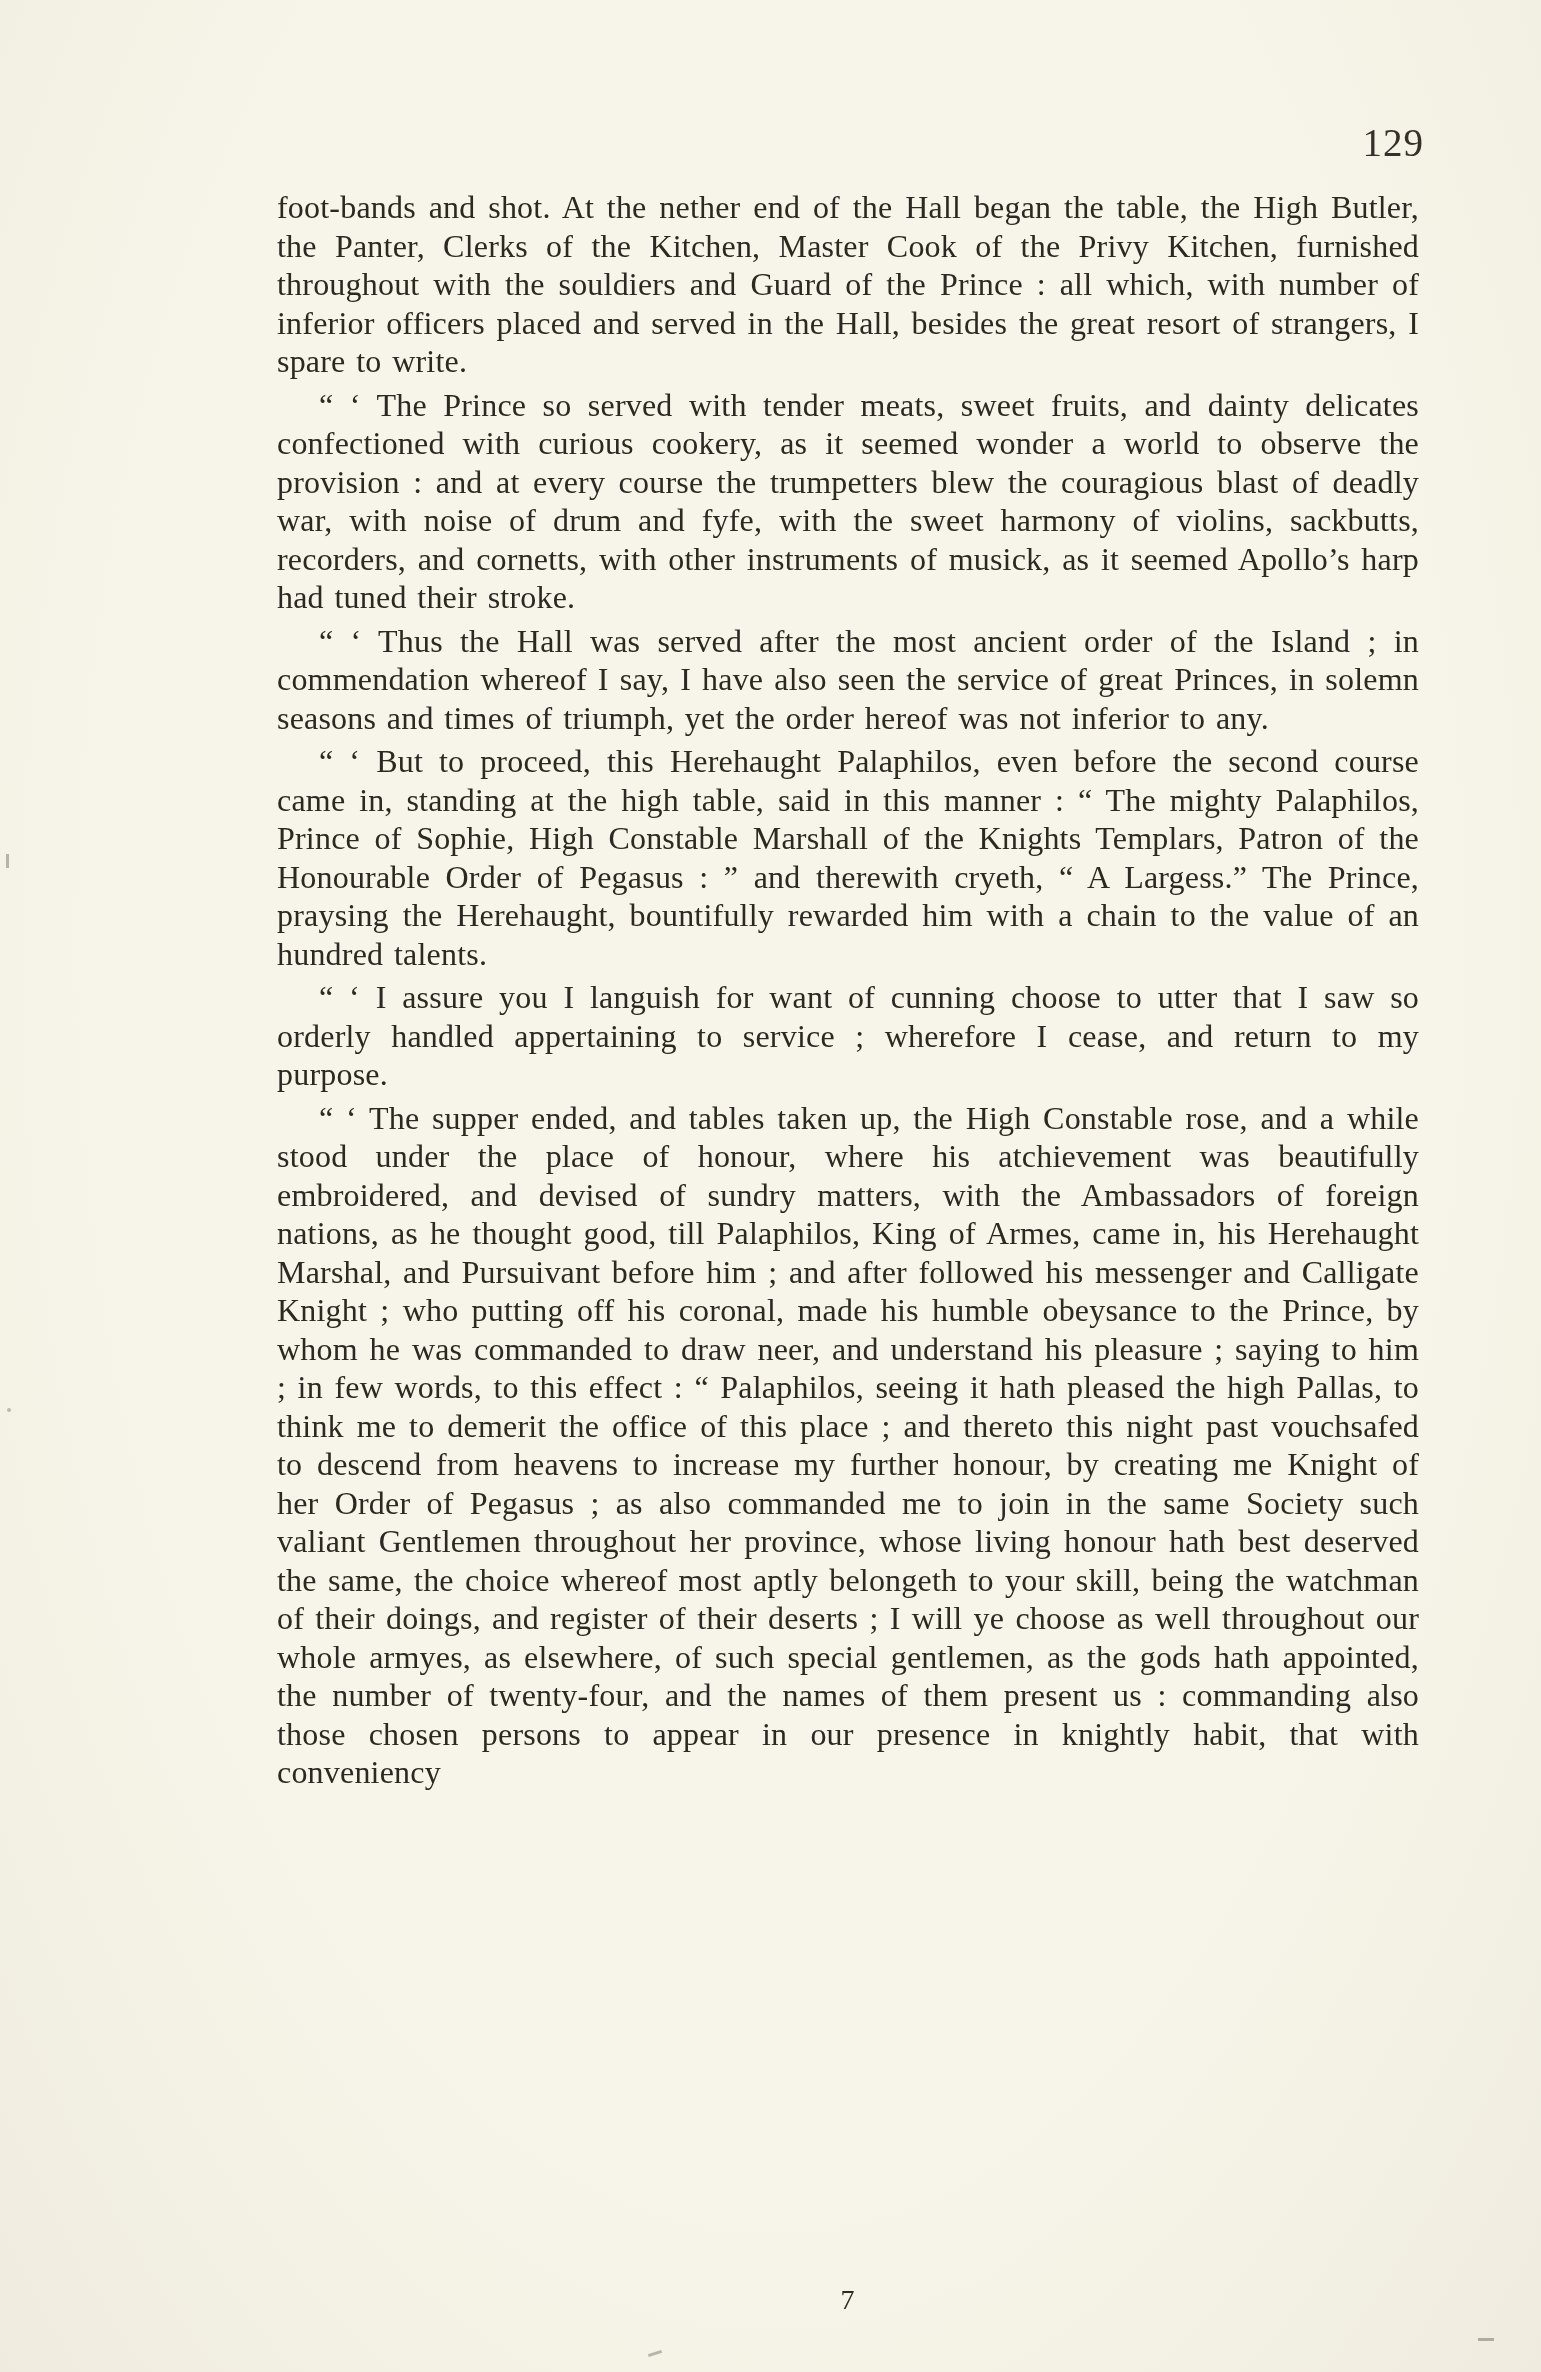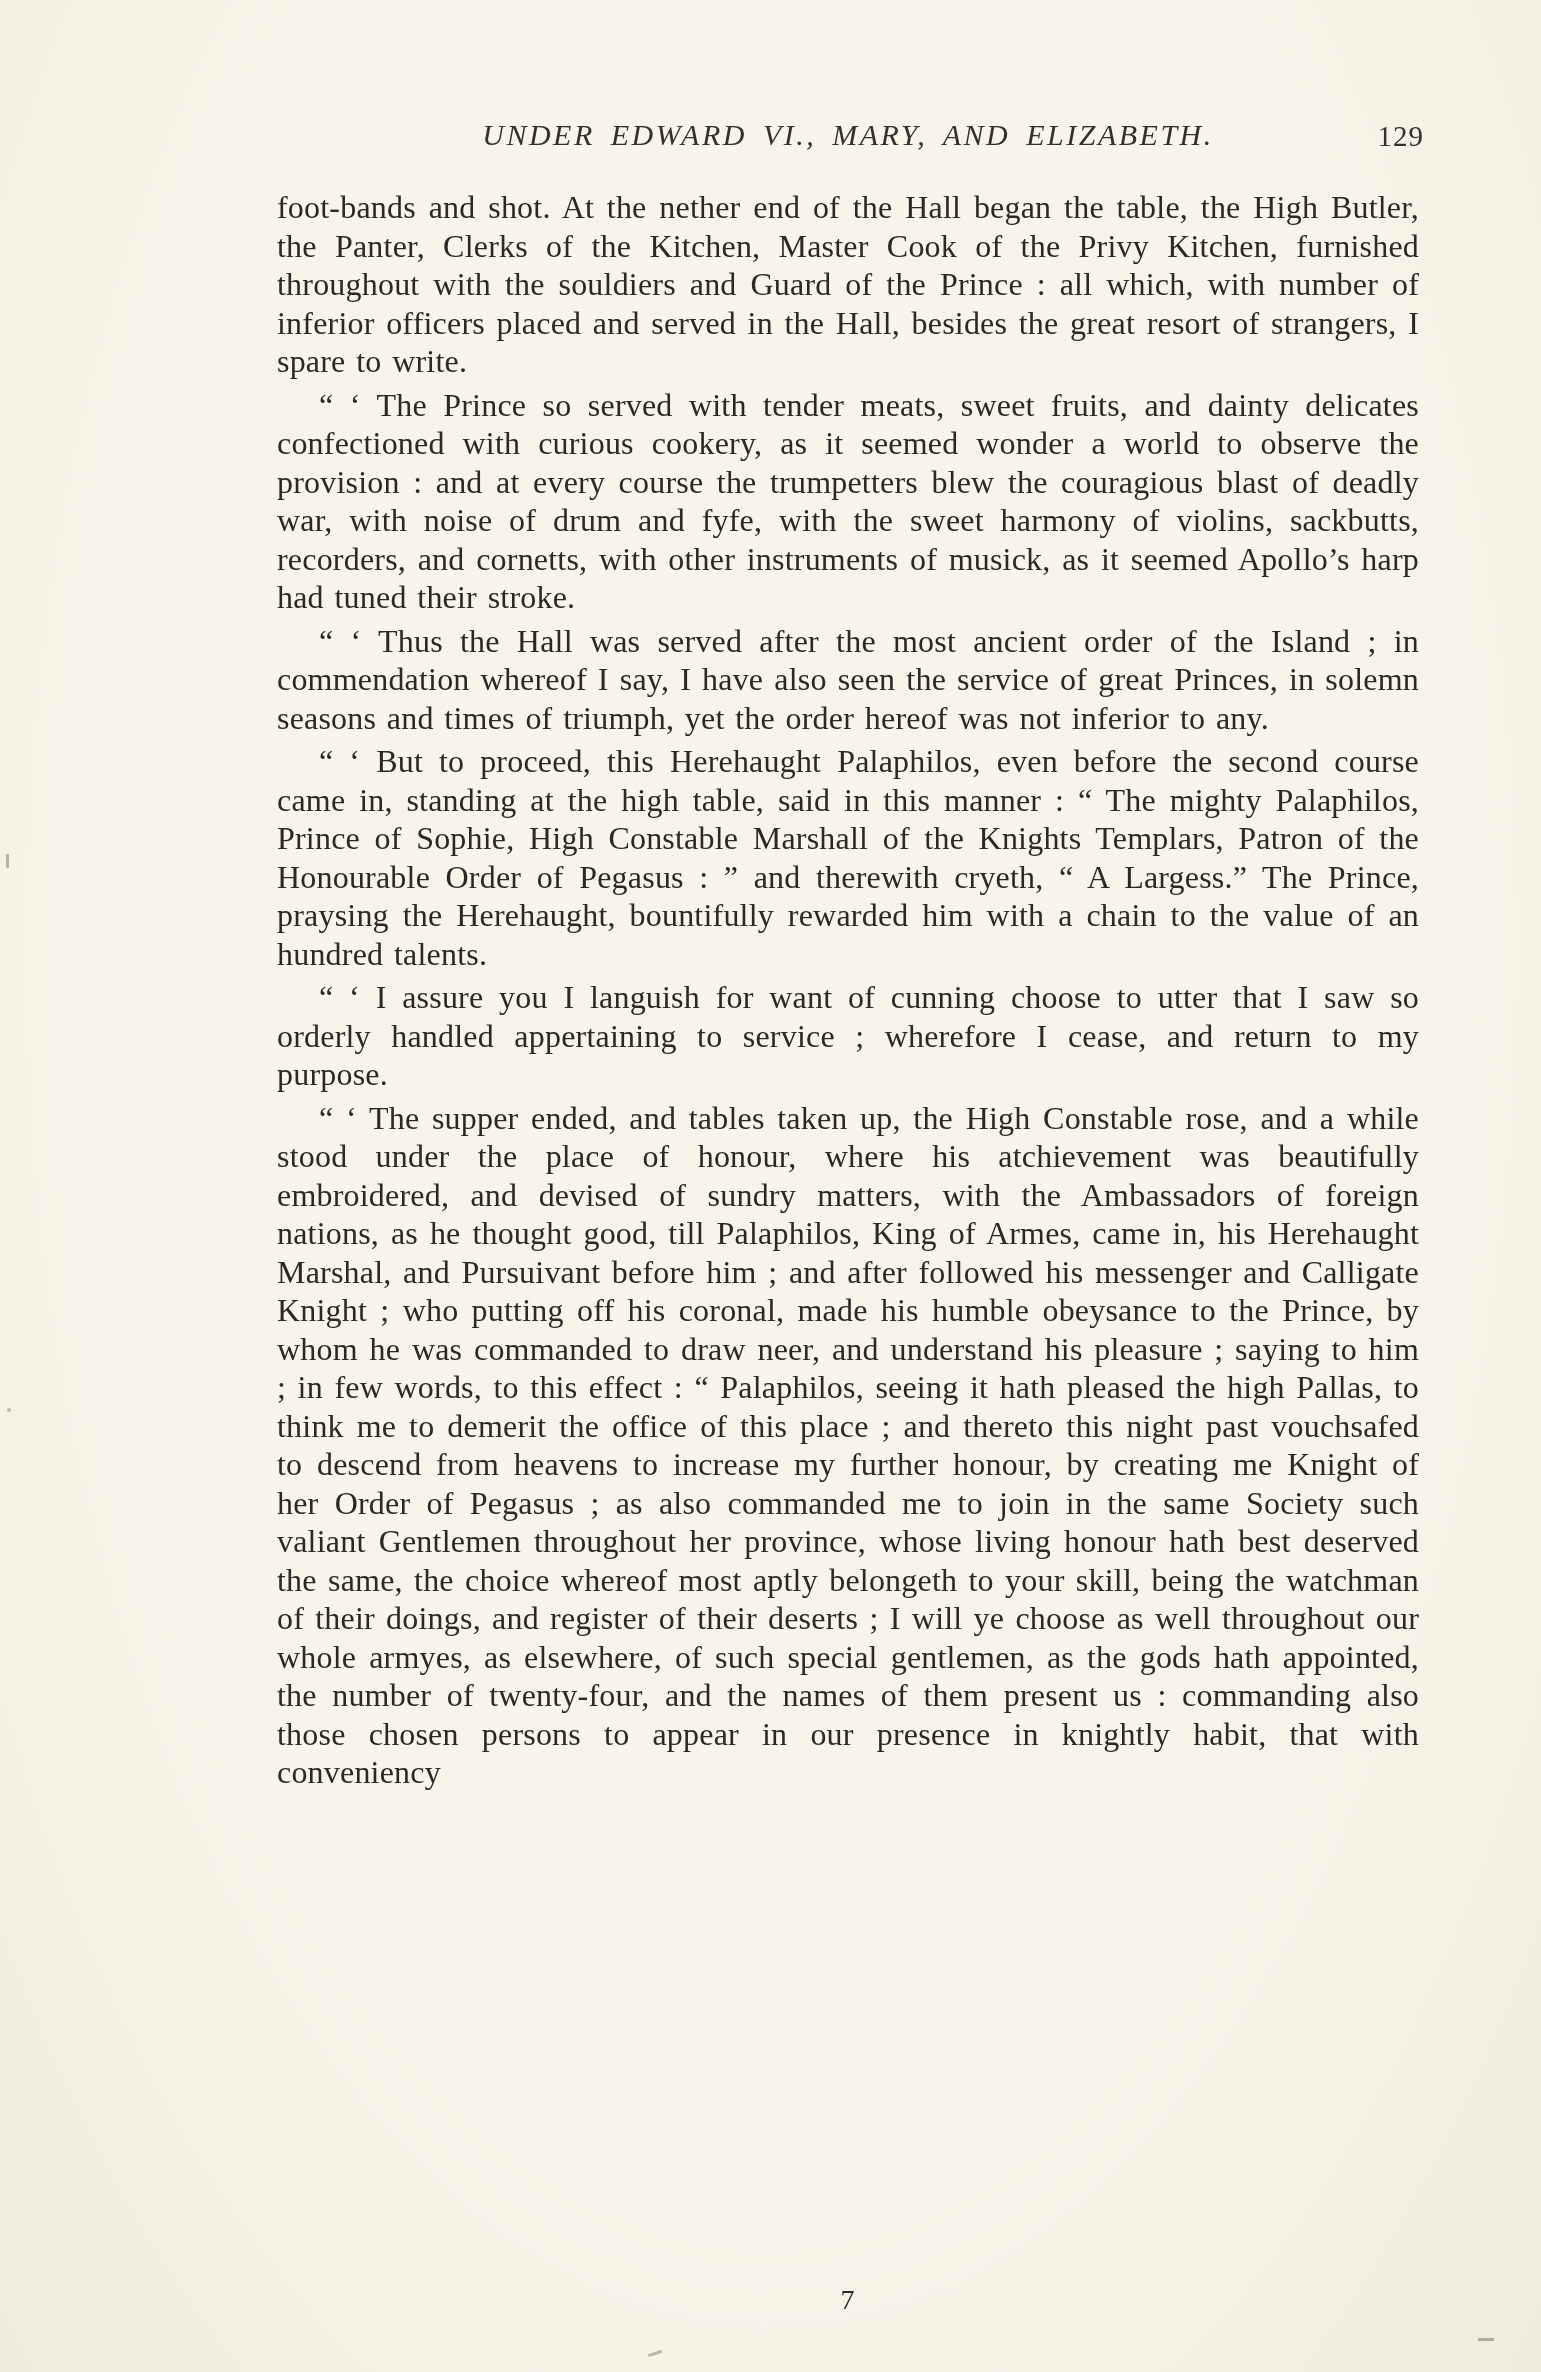--- a/index.html
+++ b/index.html
@@ -34,21 +34,21 @@
     font-style: italic;
     font-size: 30px;
     letter-spacing: 2.5px;
     word-spacing: 6px;
     color: #35302a;
   }
   .page-number {
     position: absolute;
     right: 0;
     top: 2px;
-    font-size: 29px;
+    font-size: 39px;
     letter-spacing: 1px;
     color: #35302a;
     text-align: right;
   }
   .body-text {
     margin-top: 26px;
     font-size: 32px;
     line-height: 38.5px;
     text-align: justify;
     word-spacing: 2.5px;
@@ -82,21 +82,20 @@
   .artifact.tick-bottom-center { left: 648px; top: 2352px; width: 14px; height: 3px; opacity: .5; transform: rotate(-18deg); }
 </style>
 </head>
 <body>
 
 <div class="page">
 
   <div class="text-block">
 
     <div class="running-header">
-      <span class="header-title">UNDER EDWARD VI., MARY, AND ELIZABETH.</span>
       <span class="page-number">129</span>
     </div>
 
     <div class="body-text">
       <p class="para no-indent">foot-bands and shot.  At the nether end of the Hall began the table, the High Butler, the Panter, Clerks of the Kitchen, Master Cook of the Privy Kitchen, furnished throughout with the souldiers and Guard of the Prince : all which, with number of inferior officers placed and served in the Hall, besides the great resort of strangers, I spare to write.</p>
       <p class="para">“ ‘ The Prince so served with tender meats, sweet fruits, and dainty delicates confectioned with curious cookery, as it seemed wonder a world to observe the provision : and at every course the trumpetters blew the couragious blast of deadly war, with noise of drum and fyfe, with the sweet harmony of violins, sackbutts, recorders, and cornetts, with other instruments of musick, as it seemed Apollo’s harp had tuned their stroke.</p>
       <p class="para">“ ‘ Thus the Hall was served after the most ancient order of the Island ; in commendation whereof I say, I have also seen the service of great Princes, in solemn seasons and times of triumph, yet the order hereof was not inferior to any.</p>
       <p class="para">“ ‘ But to proceed, this Herehaught Palaphilos, even before the second course came in, standing at the high table, said in this manner :  “ The mighty Palaphilos, Prince of Sophie, High Constable Marshall of the Knights Templars, Patron of the Honourable Order of Pegasus : ” and therewith cryeth, “ A Largess.”  The Prince, praysing the Herehaught, bountifully rewarded him with a chain to the value of an hundred talents.</p>
       <p class="para">“ ‘ I assure you I languish for want of cunning choose to utter that I saw so orderly handled appertaining to service ; wherefore I cease, and return to my purpose.</p>
       <p class="para">“ ‘ The supper ended, and tables taken up, the High Constable rose, and a while stood under the place of honour, where his atchievement was beautifully embroidered, and devised of sundry matters, with the Ambassadors of foreign nations, as he thought good, till Palaphilos, King of Armes, came in, his Herehaught Marshal, and Pursuivant before him ; and after followed his messenger and Calligate Knight ; who putting off his coronal, made his humble obeysance to the Prince, by whom he was commanded to draw neer, and understand his pleasure ; saying to him ; in few words, to this effect : “ Palaphilos, seeing it hath pleased the high Pallas, to think me to demerit the office of this place ; and thereto this night past vouchsafed to descend from heavens to increase my further honour, by creating me Knight of her Order of Pegasus ; as also commanded me to join in the same Society such valiant Gentlemen throughout her province, whose living honour hath best deserved the same, the choice whereof most aptly belongeth to your skill, being the watchman of their doings, and register of their deserts ; I will ye choose as well throughout our whole armyes, as elsewhere, of such special gentlemen, as the gods hath appointed, the number of twenty-four, and the names of them present us : commanding also those chosen persons to appear in our presence in knightly habit, that with conveniency</p>

